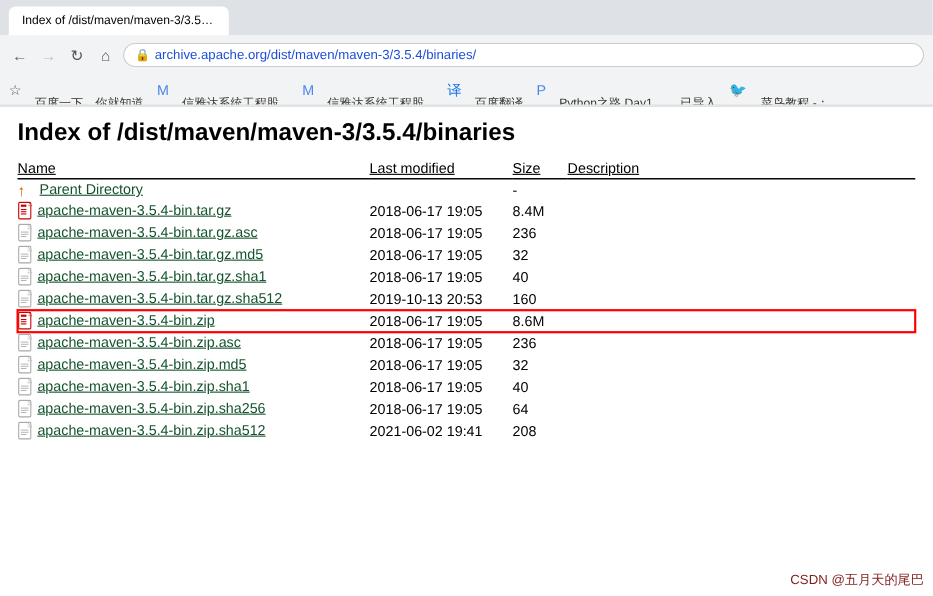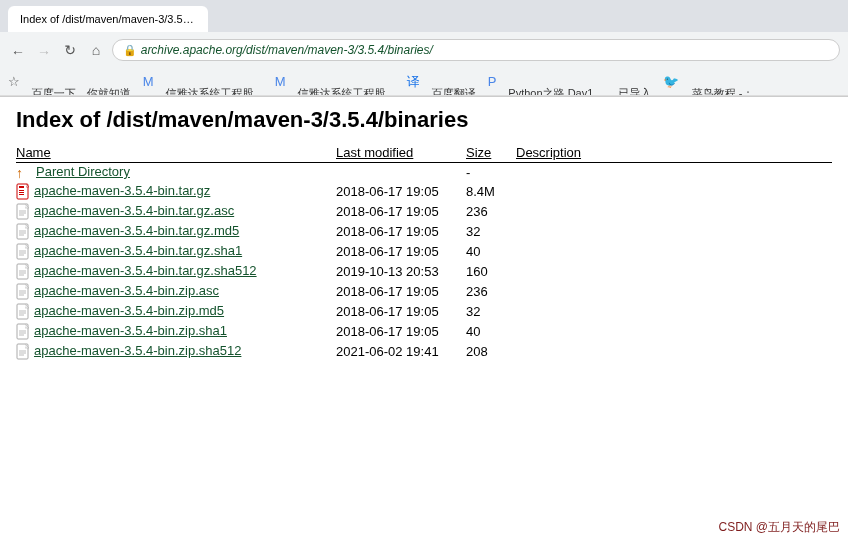--- a/index.html
+++ b/index.html
@@ -179,21 +179,21 @@
     </div>
   </div>
 
   <div class="nav-bar">
     <button class="nav-btn">←</button>
     <button class="nav-btn disabled">→</button>
     <button class="nav-btn">↻</button>
     <button class="nav-btn">⌂</button>
     <div class="address-bar">
       <span class="lock-icon">🔒</span>
-      <span style="font-size:12px; color:#14532d;font-style:italic;">archive.apache.org/dist/maven/maven-3/3.5.4/binaries/</span>
+      <span style="font-size:12px; color:#1d4ed8;">archive.apache.org/dist/maven/maven-3/3.5.4/binaries/</span>
     </div>
   </div>
 
   <div class="bookmarks-bar">
     <span style="color:#555; font-size:13px;">☆</span>
     <span class="bookmark-item">百度一下，你就知道</span>
     <span style="color:#4a86e8; font-size:13px;">M</span>
     <span class="bookmark-item">信雅达系统工程股...</span>
     <span style="color:#4a86e8; font-size:13px;">M</span>
     <span class="bookmark-item">信雅达系统工程股...</span>
@@ -290,20 +290,33 @@
         <rect x="1" y="1" width="11" height="15" rx="1" fill="#fff" stroke="#aaa" stroke-width="1"></rect>
         <polyline points="9,1 13,5 9,5" fill="#eee" stroke="#aaa" stroke-width="0.5"></polyline>
         <line x1="3" y1="8" x2="10" y2="8" stroke="#aaa" stroke-width="0.8"></line>
         <line x1="3" y1="10" x2="10" y2="10" stroke="#aaa" stroke-width="0.8"></line>
         <line x1="3" y1="12" x2="8" y2="12" stroke="#aaa" stroke-width="0.8"></line>
       </svg><a class="file-link">apache-maven-3.5.4-bin.tar.gz.sha512</a></td>
           <td class="col-modified">2019-10-13 20:53</td>
           <td class="col-size">160</td>
           <td class="col-desc"></td>
         </tr>
+        <tr class="highlighted-row">
+          <td class="col-name"><svg width="16" height="18" viewBox="0 0 16 18" style="vertical-align:middle; margin-right:2px;">
+        <rect x="1" y="1" width="11" height="15" rx="1" fill="#fff" stroke="#cc0000" stroke-width="1"></rect>
+        <rect x="3" y="3" width="5" height="2" fill="#cc0000"></rect>
+        <rect x="3" y="7" width="5" height="1" fill="#cc0000"></rect>
+        <rect x="3" y="9" width="5" height="1" fill="#cc0000"></rect>
+        <rect x="3" y="11" width="5" height="1" fill="#cc0000"></rect>
+        <polyline points="10,1 13,4 10,4" fill="#ddd" stroke="#cc0000" stroke-width="0.5"></polyline>
+      </svg><a class="file-link">apache-maven-3.5.4-bin.zip</a></td>
+          <td class="col-modified">2018-06-17 19:05</td>
+          <td class="col-size">8.6M</td>
+          <td class="col-desc"></td>
+        </tr>
         <tr>
           <td class="col-name"><svg width="16" height="18" viewBox="0 0 16 18" style="vertical-align:middle; margin-right:2px;">
         <rect x="1" y="1" width="11" height="15" rx="1" fill="#fff" stroke="#aaa" stroke-width="1"></rect>
         <polyline points="9,1 13,5 9,5" fill="#eee" stroke="#aaa" stroke-width="0.5"></polyline>
         <line x1="3" y1="8" x2="10" y2="8" stroke="#aaa" stroke-width="0.8"></line>
         <line x1="3" y1="10" x2="10" y2="10" stroke="#aaa" stroke-width="0.8"></line>
         <line x1="3" y1="12" x2="8" y2="12" stroke="#aaa" stroke-width="0.8"></line>
       </svg><a class="file-link">apache-maven-3.5.4-bin.zip.asc</a></td>
           <td class="col-modified">2018-06-17 19:05</td>
           <td class="col-size">236</td>
@@ -324,20 +337,32 @@
         <tr>
           <td class="col-name"><svg width="16" height="18" viewBox="0 0 16 18" style="vertical-align:middle; margin-right:2px;">
         <rect x="1" y="1" width="11" height="15" rx="1" fill="#fff" stroke="#aaa" stroke-width="1"></rect>
         <polyline points="9,1 13,5 9,5" fill="#eee" stroke="#aaa" stroke-width="0.5"></polyline>
         <line x1="3" y1="8" x2="10" y2="8" stroke="#aaa" stroke-width="0.8"></line>
         <line x1="3" y1="10" x2="10" y2="10" stroke="#aaa" stroke-width="0.8"></line>
         <line x1="3" y1="12" x2="8" y2="12" stroke="#aaa" stroke-width="0.8"></line>
       </svg><a class="file-link">apache-maven-3.5.4-bin.zip.sha1</a></td>
           <td class="col-modified">2018-06-17 19:05</td>
           <td class="col-size">40</td>
+          <td class="col-desc"></td>
+        </tr>
+        <tr>
+          <td class="col-name"><svg width="16" height="18" viewBox="0 0 16 18" style="vertical-align:middle; margin-right:2px;">
+        <rect x="1" y="1" width="11" height="15" rx="1" fill="#fff" stroke="#aaa" stroke-width="1"></rect>
+        <polyline points="9,1 13,5 9,5" fill="#eee" stroke="#aaa" stroke-width="0.5"></polyline>
+        <line x1="3" y1="8" x2="10" y2="8" stroke="#aaa" stroke-width="0.8"></line>
+        <line x1="3" y1="10" x2="10" y2="10" stroke="#aaa" stroke-width="0.8"></line>
+        <line x1="3" y1="12" x2="8" y2="12" stroke="#aaa" stroke-width="0.8"></line>
+      </svg><a class="file-link">apache-maven-3.5.4-bin.zip.sha256</a></td>
+          <td class="col-modified">2018-06-17 19:05</td>
+          <td class="col-size">64</td>
           <td class="col-desc"></td>
         </tr>
         <tr>
           <td class="col-name"><svg width="16" height="18" viewBox="0 0 16 18" style="vertical-align:middle; margin-right:2px;">
         <rect x="1" y="1" width="11" height="15" rx="1" fill="#fff" stroke="#aaa" stroke-width="1"></rect>
         <polyline points="9,1 13,5 9,5" fill="#eee" stroke="#aaa" stroke-width="0.5"></polyline>
         <line x1="3" y1="8" x2="10" y2="8" stroke="#aaa" stroke-width="0.8"></line>
         <line x1="3" y1="10" x2="10" y2="10" stroke="#aaa" stroke-width="0.8"></line>
         <line x1="3" y1="12" x2="8" y2="12" stroke="#aaa" stroke-width="0.8"></line>
       </svg><a class="file-link">apache-maven-3.5.4-bin.zip.sha512</a></td>

